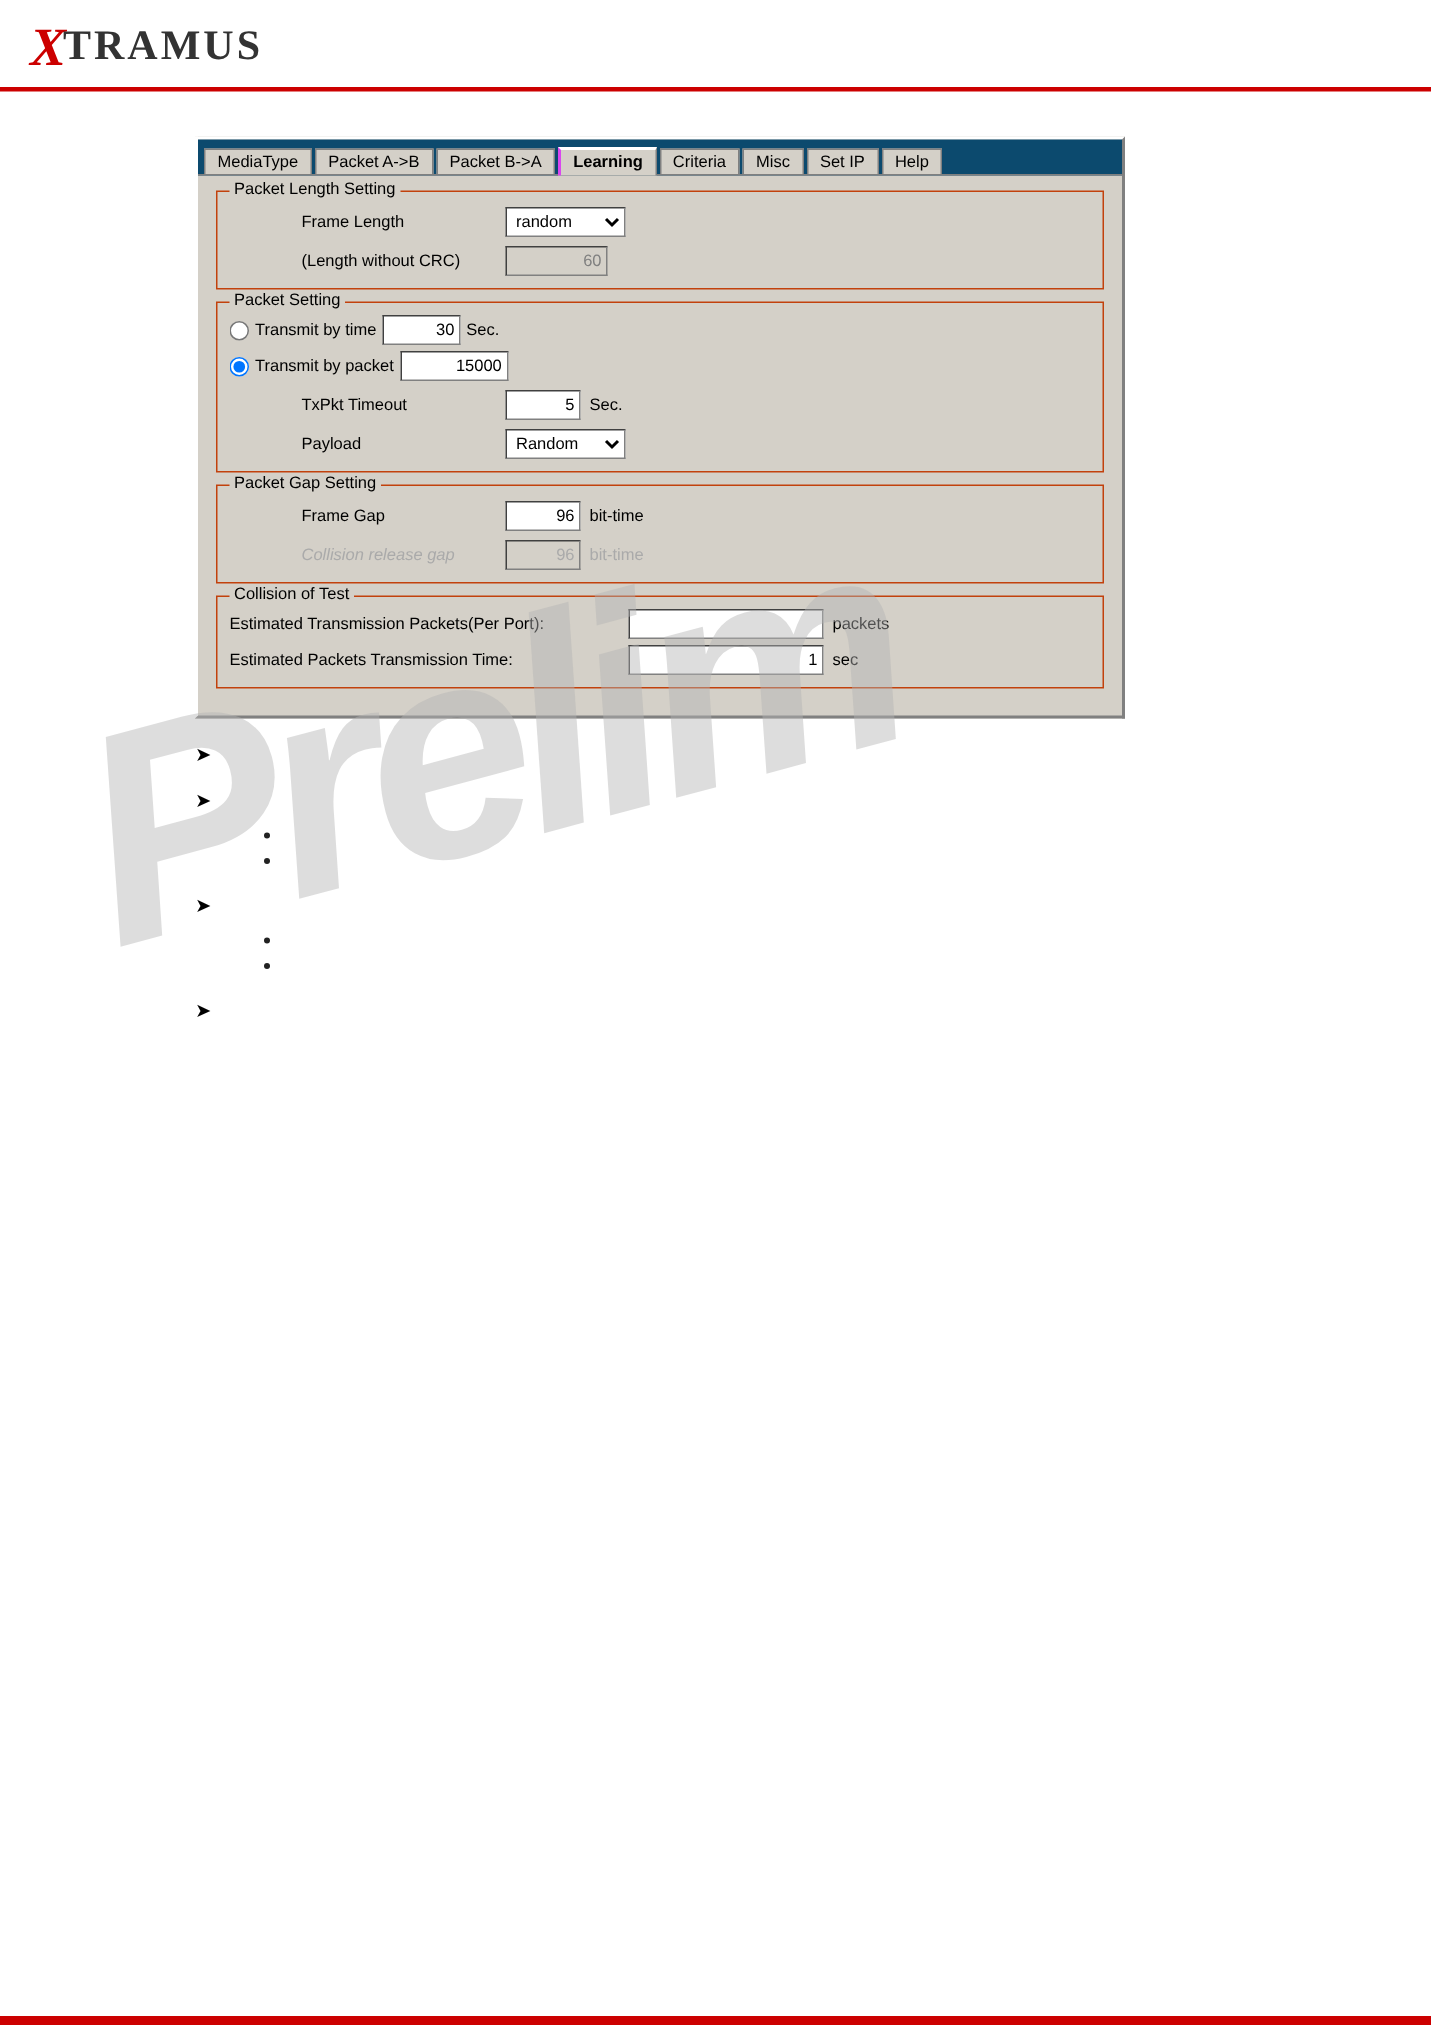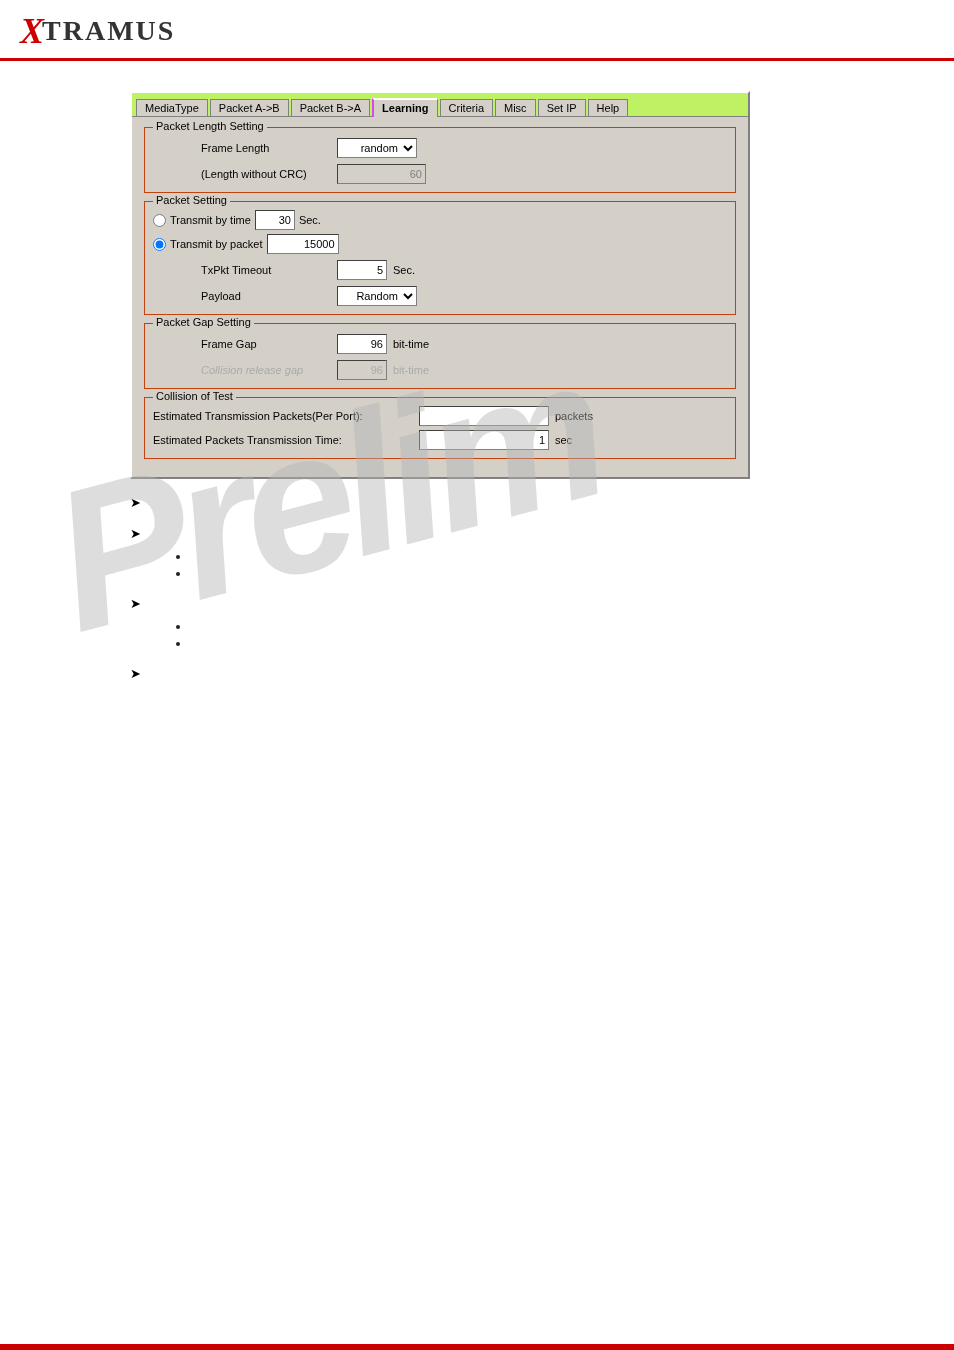--- a/index.html
+++ b/index.html
@@ -49,21 +49,21 @@
       border-left: 2px solid #fff;
       border-right: 2px solid #808080;
       border-bottom: 2px solid #808080;
       width: 620px;
     }
 
     
     .tab-bar {
       display: flex;
       align-items: flex-end;
-      background: #bef264;
+      background: #0c4a6e;
       padding: 4px 4px 0 4px;
       border-bottom: 1px solid #808080;
     }
     .tab {
       padding: 2px 8px;
       border: 1px solid #808080;
       border-bottom: none;
       background: #d4d0c8;
       cursor: pointer;
       font-size: 11px;
@@ -136,21 +136,20 @@
     
     .select-field {
       border: 1px solid #808080;
       border-top: 1px solid #404040;
       border-left: 1px solid #404040;
       background: #fff;
       padding: 1px 2px;
       font-size: 11px;
       height: 20px;
       min-width: 80px;
-      text-align: right;
     }
 
     
     .radio-row {
       display: flex;
       align-items: center;
       gap: 4px;
       margin-top: 4px;
     }
     .radio-label {
@@ -273,31 +272,31 @@
             <option>64</option>
             <option>128</option>
             <option>256</option>
             <option>512</option>
             <option>1024</option>
             <option>1518</option>
           </select>
         </div>
         <div class="form-row">
           <span class="form-label">(Length without CRC)</span>
-          <input class="input-field disabled" type="text" value="60" style="width: 89px; text-align: right;" disabled="">
+          <input class="input-field disabled" type="text" value="60" style="width: 68px; text-align: right;" disabled="">
         </div>
       </div>
 
       <div class="group-box">
         <span class="group-label">Packet Setting</span>
 
         <div class="radio-row">
           <input type="radio" name="transmit" style="">
           <span class="radio-label">Transmit by time</span>
-          <input class="input-field" type="text" value="30" style="width: 40px; text-align: right;">
+          <input class="input-field" type="text" value="30" style="width: 52px; text-align: right;">
           <span class="unit-label">Sec.</span>
         </div>
 
         <div class="radio-row">
           <input type="radio" name="transmit" checked="" style="">
           <span class="radio-label">Transmit by packet</span>
           <input class="input-field" type="text" value="15000" style="width: 72px; text-align: right; margin-left: 0px;">
         </div>
 
         <div class="form-row">

